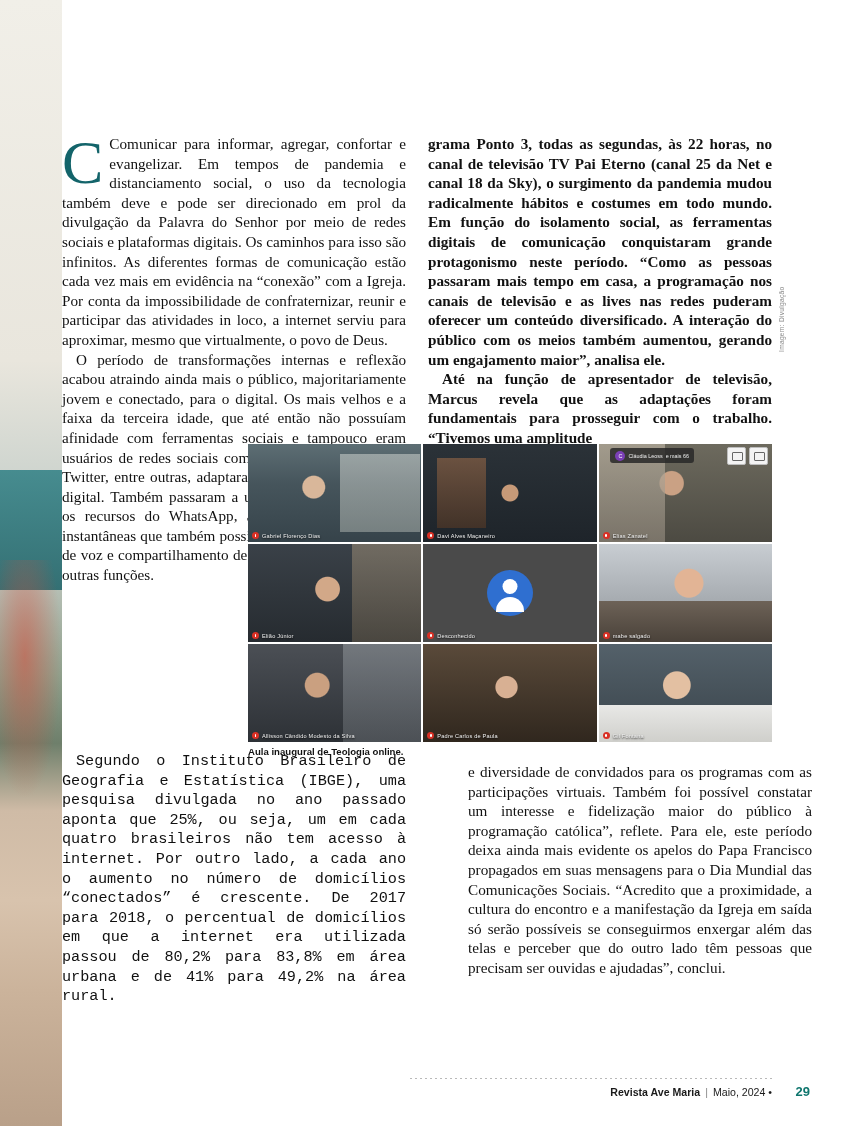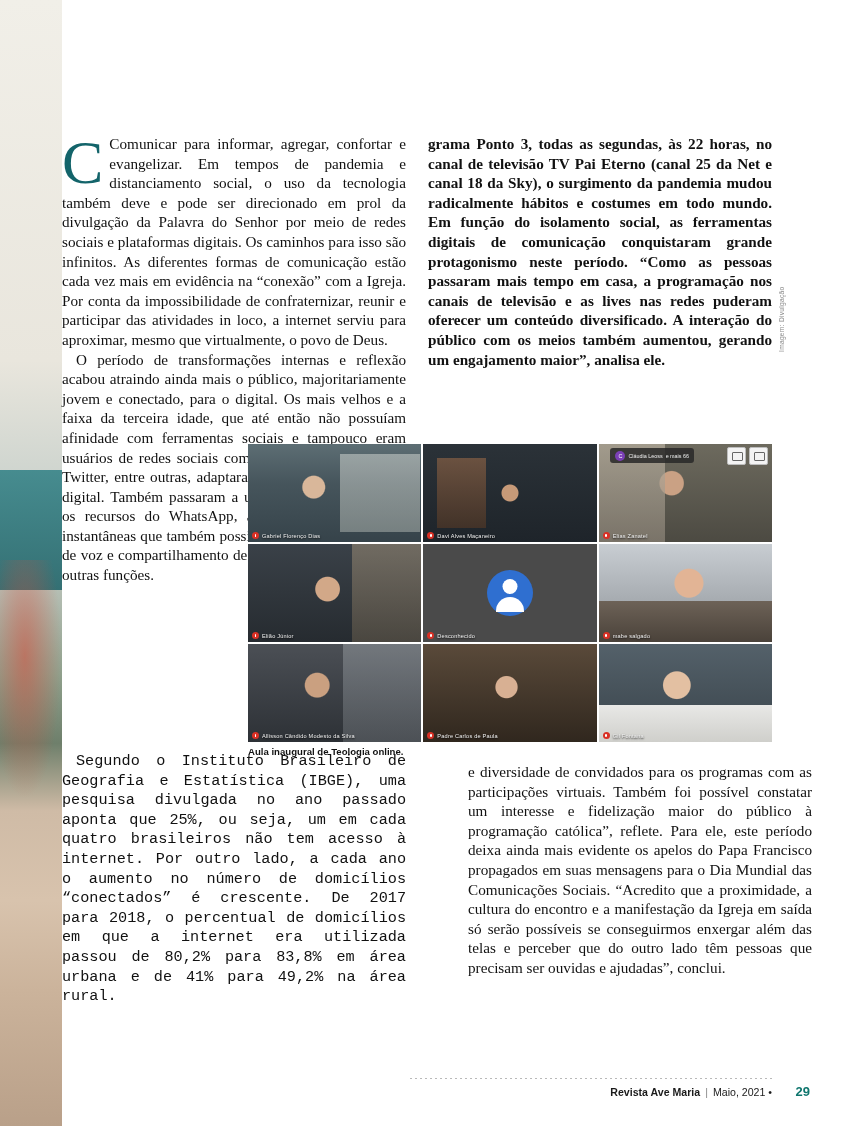--- a/index.html
+++ b/index.html
@@ -208,20 +208,21 @@
     <p class="first"><span class="dropcap">C</span><span>Comunicar para informar, agregar, confortar e evangelizar. Em tempos de pandemia e distanciamento social, o uso da tecnologia também deve e pode ser direcionado em prol da divulgação da Palavra do Senhor por meio de redes sociais e plataformas digitais. Os caminhos para isso são infinitos. As diferentes formas de comunicação estão cada vez mais em evidência na “conexão” com a Igreja. Por conta da impossibilidade de confraternizar, reunir e participar das atividades in loco, a internet serviu para aproximar, mesmo que virtualmente, o povo de Deus.</span></p>
     <p><span>O período de transformações internas e reflexão acabou atraindo ainda mais o público, majoritariamente jovem e conectado, para o digital. Os mais velhos e a faixa da terceira idade, que até então não possuíam afinidade com ferramentas sociais e tampouco eram usuários de redes sociais como Facebook, Instagram e Twitter, entre outras, adaptaram-se a essa comunicação digital. Também passaram a usar com mais frequência os recursos do WhatsApp, aplicativo de mensagens instantâneas que também possibilita chamadas de vídeo, de voz e compartilhamento de vídeos, fotos, links, entre outras funções.</span></p>
   </div>
 
   <div class="col" id="col-left-b">
     <p><span>Segundo o Instituto Brasileiro de Geografia e Estatística (IBGE), uma pesquisa divulgada no ano passado aponta que 25%, ou seja, um em cada quatro brasileiros não tem acesso à internet. Por outro lado, a cada ano o aumento no número de domicílios “conectados” é crescente. De 2017 para 2018, o percentual de domicílios em que a internet era utilizada passou de 80,2% para 83,8% em área urbana e de 41% para 49,2% na área rural.</span></p>
   </div>
 
   <div class="col" id="col-right-a">
     <p class="first"><span>grama Ponto 3, todas as segundas, às 22 horas, no canal de televisão TV Pai Eterno (canal 25 da Net e canal 18 da Sky), o surgimento da pandemia mudou radicalmente hábitos e costumes em todo mundo. Em função do isolamento social, as ferramentas digitais de comunicação conquistaram grande protagonismo neste período. “Como as pessoas passaram mais tempo em casa, a programação nos canais de televisão e as lives nas redes puderam oferecer um conteúdo diversificado. A interação do público com os meios também aumentou, gerando um engajamento maior”, analisa ele.</span></p>
+    <p><span>Até na função de apresentador de televisão, Marcus revela que as adaptações foram fundamentais para prosseguir com o trabalho. “Tivemos uma amplitude</span></p>
   </div>
 
   <div class="col" id="col-right-b">
     <p class="first"><span>e diversidade de convidados para os programas com as participações virtuais. Também foi possível constatar um interesse e fidelização maior do público à programação católica”, reflete. Para ele, este período deixa ainda mais evidente os apelos do Papa Francisco propagados em suas mensagens para o Dia Mundial das Comunicações Sociais. “Acredito que a proximidade, a cultura do encontro e a manifestação da Igreja em saída só serão possíveis se conseguirmos enxergar além das telas e perceber que do outro lado têm pessoas que precisam ser ouvidas e ajudadas”, conclui.</span></p>
   </div>
 
   <div class="figure">
     <div class="grid">
 
       <div class="tile t1">
@@ -302,17 +303,17 @@
     </div>
   </div>
 
   <div class="caption">Aula inaugural de Teologia online.</div>
   <div class="credit">Imagem: Divulgação</div>
 
   <div class="rule"></div>
   <div class="footer">
     <span class="mag">Revista Ave Maria</span>
     <span class="sep">|</span>
-    <span>Maio, 2021 •</span>
+    <span>Maio, 2024 •</span>
   </div>
   <div class="pagenum">29</div>
 
 </div>
 
 </body></html>

